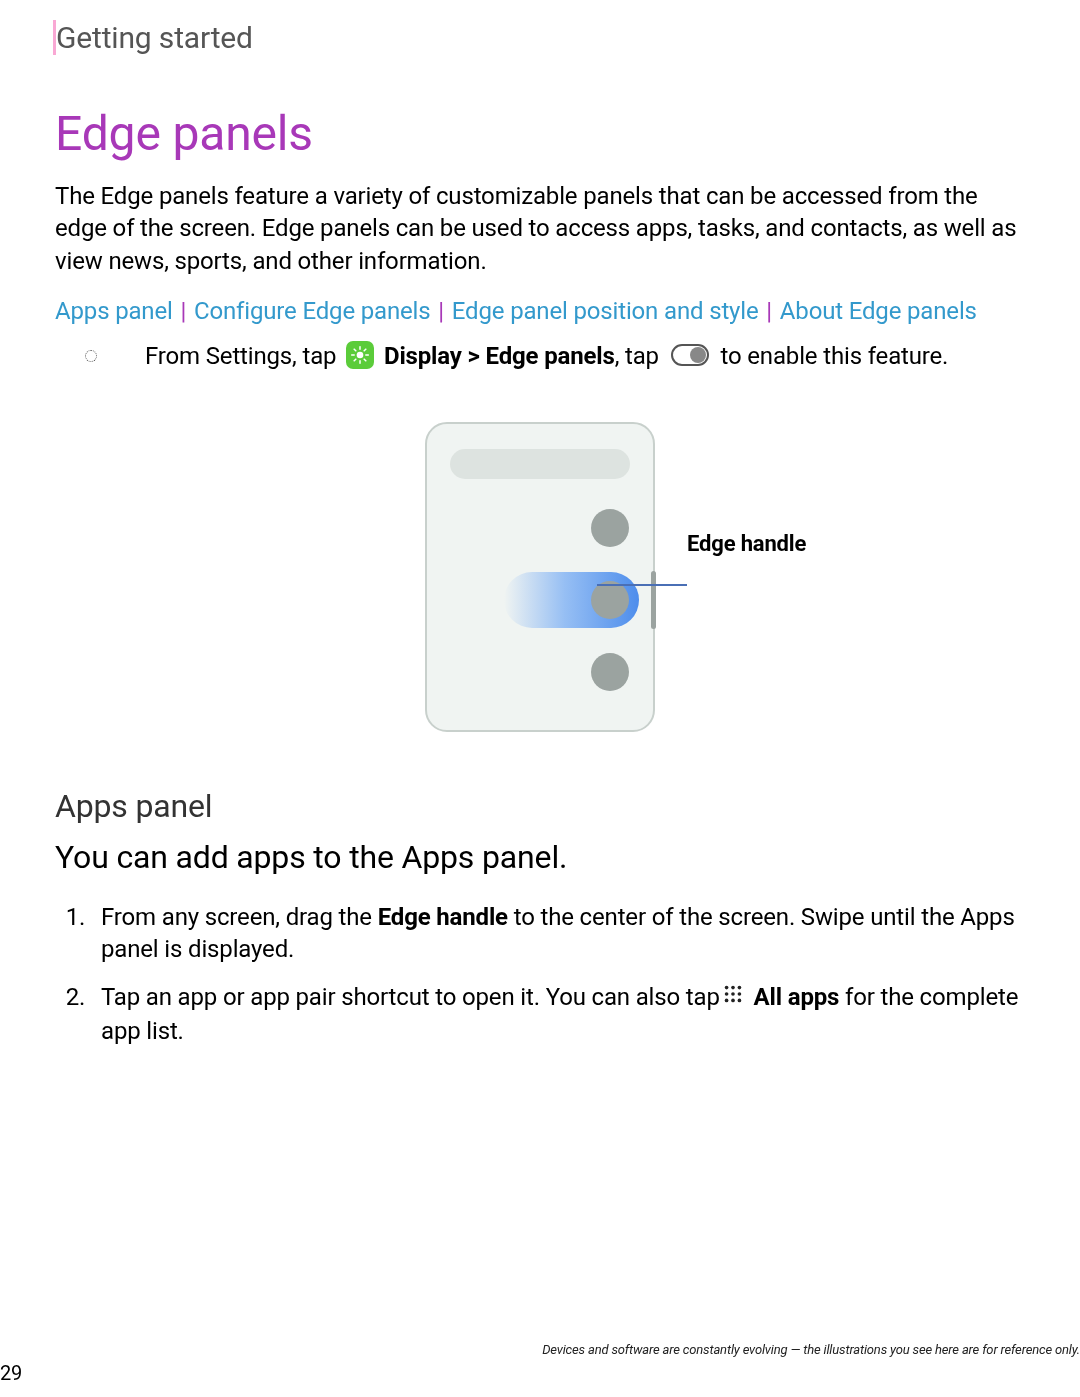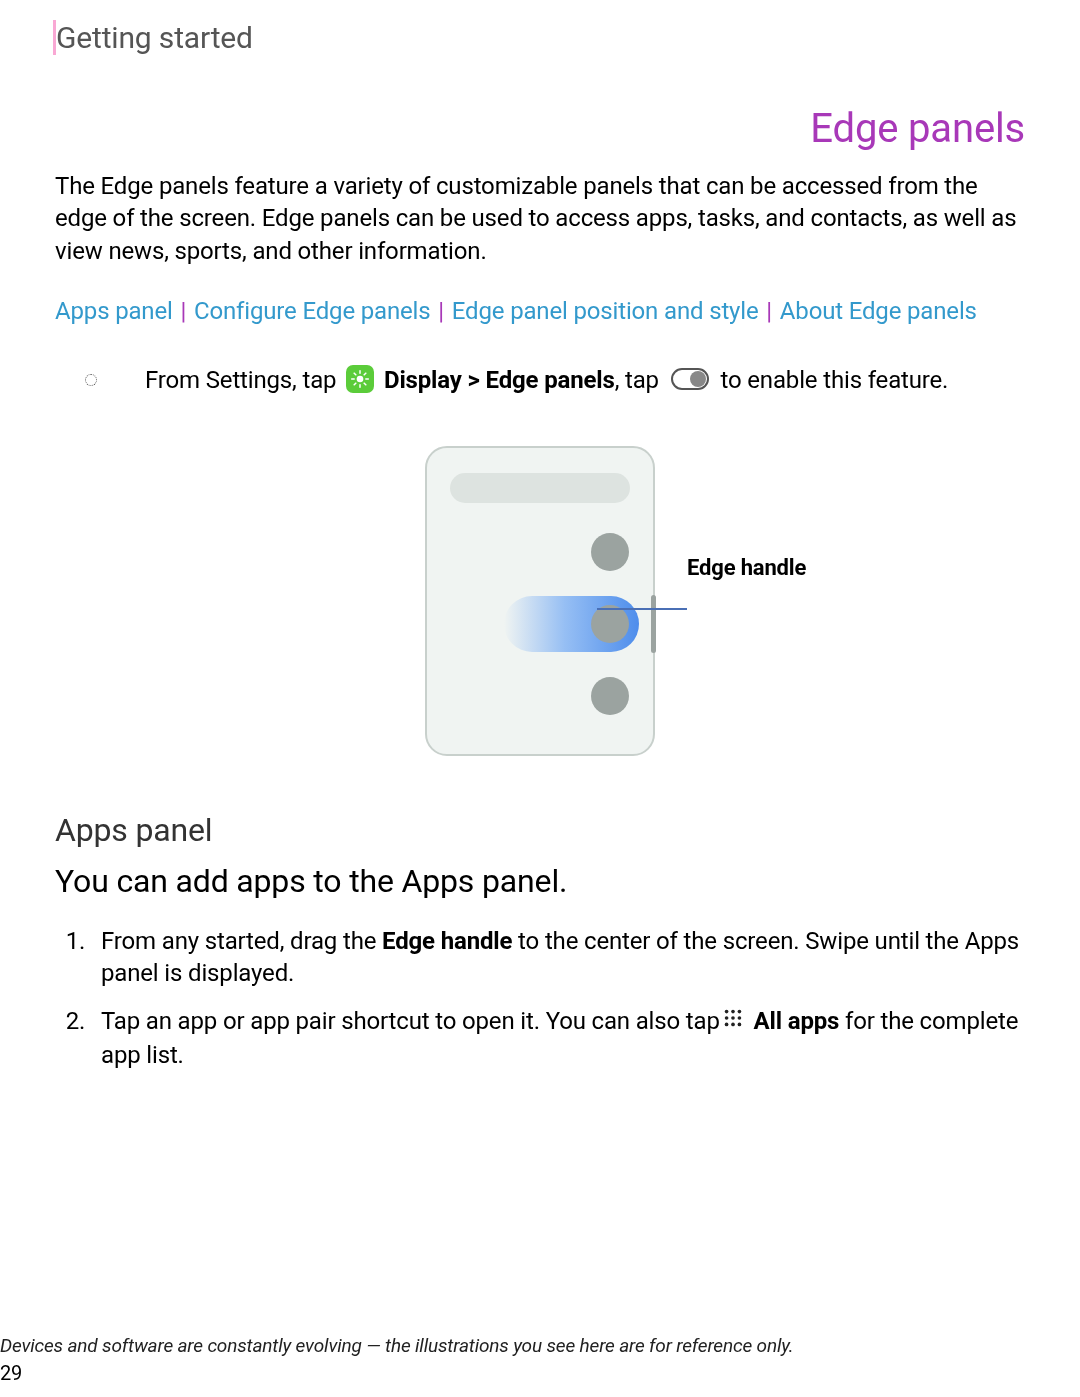--- a/index.html
+++ b/index.html
@@ -17,34 +17,33 @@
   padding-left: 0;
   margin-bottom: 50px;
   margin-left: -2px;
 }
 .breadcrumb {
   font-size: 30px;
   color: #555;
   font-weight: 400;
 }
 .h1 {
-  font-size: 40px;
+  font-size: 48px;
   color: #a838b8;
   font-weight: 400;
   margin-bottom: 18px;
-  text-align: right;
 }
 .body-text {
   font-size: 24px;
   line-height: 1.35;
-  margin-bottom: 28px;
+  margin-bottom: 18px;
 }
 .nav-links {
   font-size: 24px;
-  margin-bottom: 36px;
+  margin-bottom: 12px;
   line-height: 1.35;
 }
 .nav-links .link { color: #3399cc; }
 .nav-links .sep { color: #a838b8; margin: 0 2px; }
 .instruction {
   font-size: 24px;
   line-height: 1.35;
   margin-left: 30px;
   margin-bottom: 40px;
   display: flex;
@@ -204,22 +203,22 @@
   vertical-align: middle;
   margin: 0 4px 0 2px;
   position: relative;
   top: -2px;
 }
 .footer {
   position: absolute;
   bottom: 40px;
   left: 0;
   width: 100%;
-  text-align: left;
-  font-size: 19px;
+  text-align: right;
+  font-size: 13px;
   color: #222;
   font-style: italic;
 }
 .pagenum {
   position: absolute;
   bottom: 12px;
   left: 0;
   width: 100%;
   text-align: left;
   font-size: 20px;
@@ -280,21 +279,21 @@
   <div class="callout-text">
     <span class="bold">Edge handle</span><br>
   </div>
 </div>
 
 <h2 class="h2">Apps panel</h2>
 <p class="sub-body">You can add apps to the Apps panel.</p>
 
 <ol class="steps">
   <li>
-    <span>From any started, drag the </span><span class="bold">Edge handle</span><span> to the center of the screen. Swipe until the Apps panel is displayed.</span>
+    <span>From any screen, drag the </span><span class="bold">Edge handle</span><span> to the center of the screen. Swipe until the Apps panel is displayed.</span>
   </li>
   <li>
     <span>Tap an app or app pair shortcut to open it. You can also tap</span><span class="allapps-icon"><svg width="22" height="22" viewBox="0 0 24 24">
           <g fill="#222">
             <circle cx="5" cy="5" r="2"></circle>
             <circle cx="12" cy="5" r="2"></circle>
             <circle cx="19" cy="5" r="2"></circle>
             <circle cx="5" cy="12" r="2"></circle>
             <circle cx="12" cy="12" r="2"></circle>
             <circle cx="19" cy="12" r="2"></circle>

